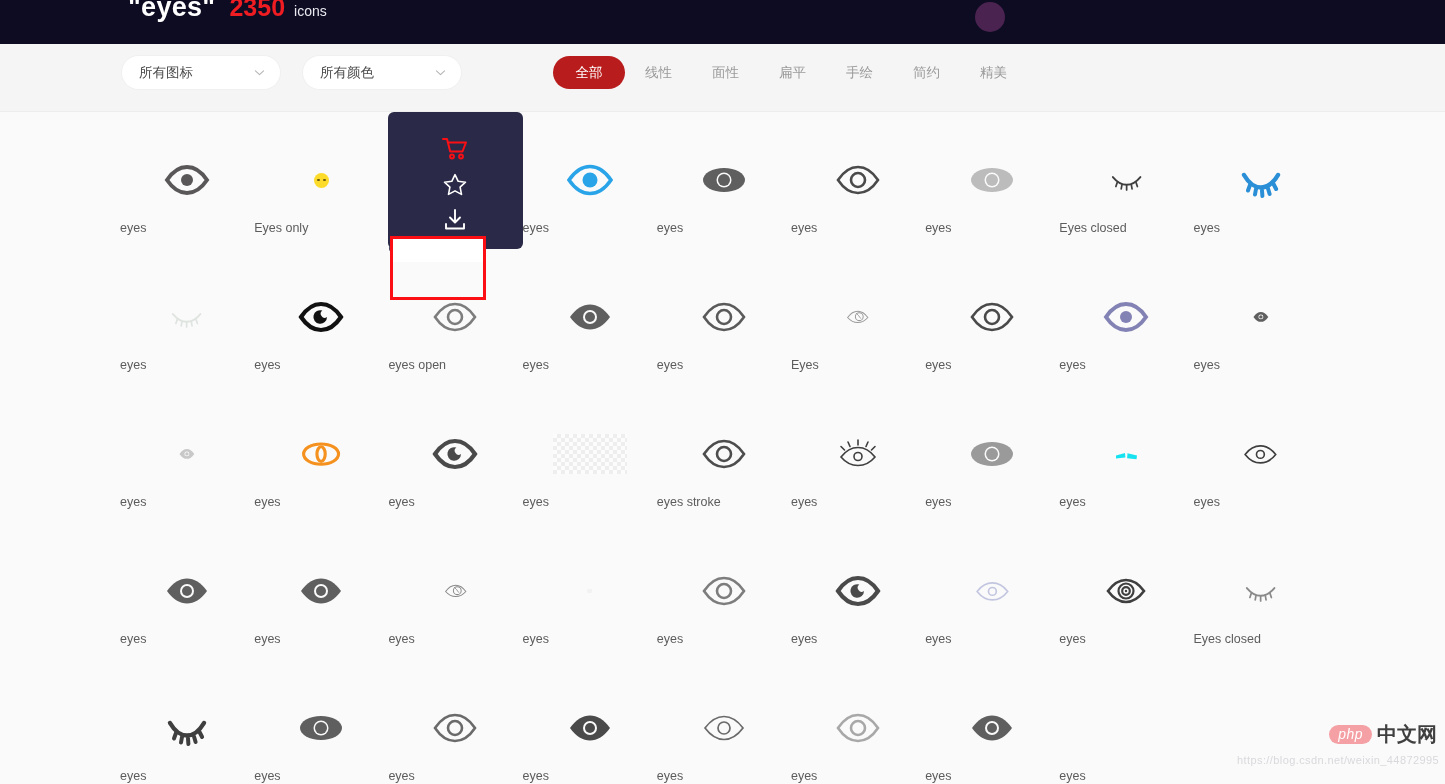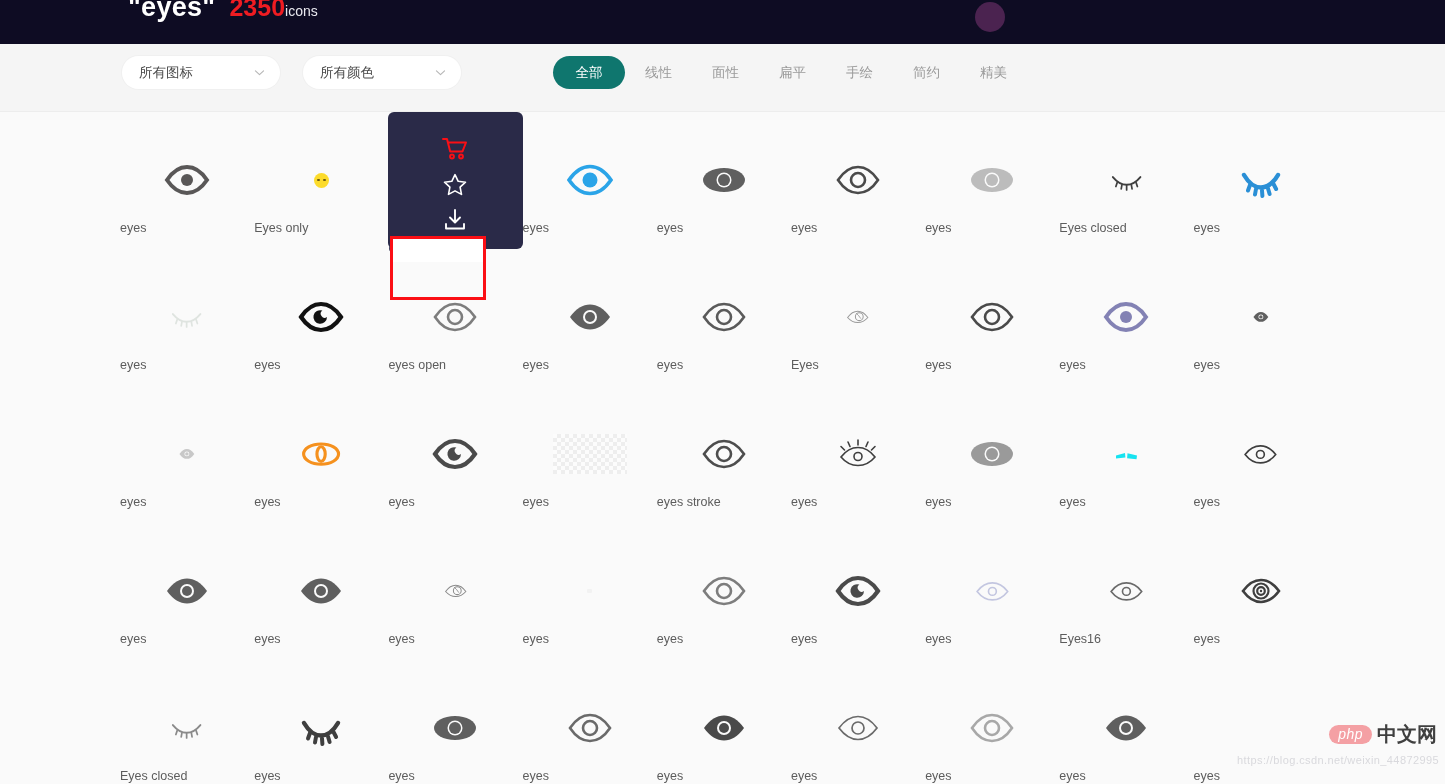--- a/index.html
+++ b/index.html
@@ -36,20 +36,21 @@
   }
   .count {
     color: #ef1c22;
     font-size: 25px;
     font-weight: 600;
     margin-left: 14px;
   }
   .unit {
     color: #e9e9ef;
     font-size: 14px;
+    margin-left: 9px;
   }
   .avatar {
     position: absolute;
     left: 975px;
     top: 2px;
     width: 30px; height: 30px;
     border-radius: 50%;
     background: #4b2350;
   }
 
@@ -99,21 +100,21 @@
     font-size: 13.5px;
     color: #9a9a9a;
     padding: 0 20px;
     height: 33px;
     line-height: 33px;
     cursor: pointer;
     white-space: nowrap;
     text-align: center;
   }
   .tab.active {
-    background: #0f766e;
+    background: #b91c1c;
     color: #ffffff;
     border-radius: 17px;
     width: 72px;
     padding: 0;
     font-weight: 500;
   }
 
   
   .grid-wrap {
     position: relative;
@@ -623,29 +624,20 @@
         <div class="art">
           <svg width="40.8" height="40.8" viewBox="0 0 48 48">
             <path d="M6 24c5.5-7 11.5-10 18-10s12.5 3 18 10c-5.5 7-11.5 10-18 10S11.5 31 6 24z" fill="none" stroke="#c3c6e0" stroke-width="1.9"></path>
             <circle cx="24" cy="24" r="4.6" fill="none" stroke="#c3c6e0" stroke-width="1.9"></circle>
           </svg>
         </div>
         <div class="cap">eyes</div>
       </div>
       <div class="cell">
         <div class="art">
-          <svg width="40.8" height="40.8" viewBox="0 0 48 48">
-            <path d="M6 24c5.5-7 11.5-10 18-10s12.5 3 18 10c-5.5 7-11.5 10-18 10S11.5 31 6 24z" fill="none" stroke="#6a6a6a" stroke-width="1.9"></path>
-            <circle cx="24" cy="24" r="4.6" fill="none" stroke="#6a6a6a" stroke-width="1.9"></circle>
-          </svg>
-        </div>
-        <div class="cap">Eyes16</div>
-      </div>
-      <div class="cell">
-        <div class="art">
           <svg width="48" height="48" viewBox="0 0 48 48">
             <path d="M6 24c5.5-7.5 11.5-11 18-11s12.5 3.5 18 11c-5.5 7.5-11.5 11-18 11S11.5 31.5 6 24z" fill="none" stroke="#3f3f3f" stroke-width="2.6"></path>
             <circle cx="24" cy="24" r="7.5" fill="none" stroke="#3f3f3f" stroke-width="2.2"></circle>
             <circle cx="24" cy="24" r="3.8" fill="none" stroke="#3f3f3f" stroke-width="2.2"></circle>
             <circle cx="24" cy="24" r="1.2" fill="#3f3f3f"></circle>
           </svg>
         </div>
         <div class="cap">eyes</div>
       </div>
       <div class="cell">

